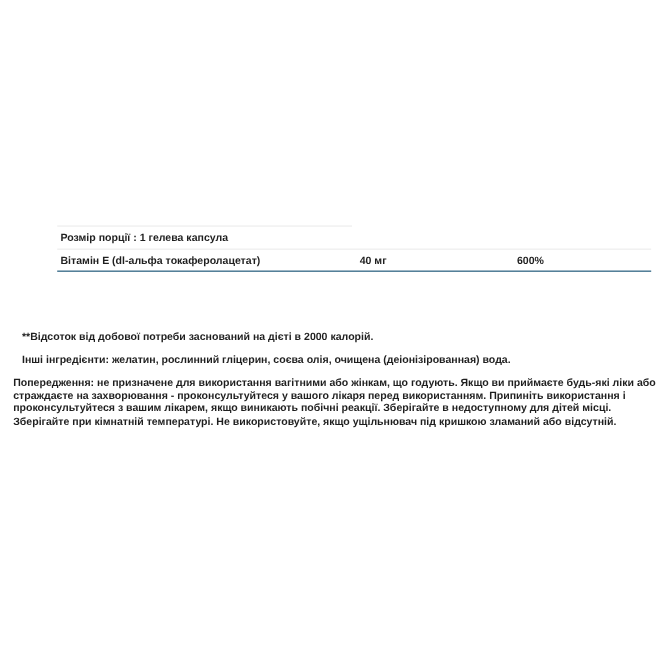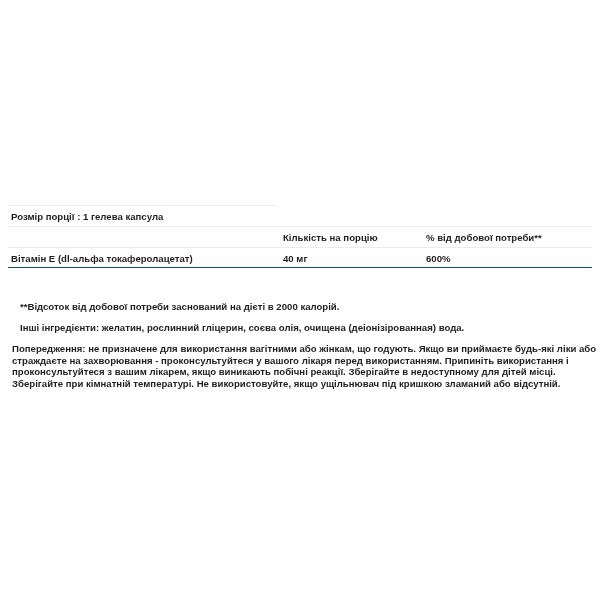--- a/index.html
+++ b/index.html
@@ -21,20 +21,21 @@
       position: absolute;
       left: 8px;
       top: 205px;
       width: 584px;
     }
     .row {
       position: relative;
       height: 21px;
       border-top: 1px solid #ececec;
       box-sizing: border-box;
+      margin-left: 44px;
     }
     .row.narrow {
       width: 268px;
     }
     .row.last {
       border-bottom: 1px solid #0c4a6e;
     }
     .cell {
       position: absolute;
       top: 5px;
@@ -59,24 +60,20 @@
       line-height: 11.5px;
     }
   </style>
 </head>
 <body>
 
 <div class="facts">
   <div class="row narrow">
     <span class="cell c1">Розмір порції : 1 гелева капсула</span>
   </div>
-  <div class="row">
-    <span class="cell c2">Кількість на порцію</span>
-    <span class="cell c3">% від добової потреби**</span>
-  </div>
   <div class="row last">
     <span class="cell c1">Вітамін Е (dl-альфа токаферолацетат)</span>
     <span class="cell c2">40 мг</span>
     <span class="cell c3">600%</span>
   </div>
 </div>
 
 <div class="note note1">**Відсоток від добової потреби заснований на дієті в 2000 калорій.</div>
 <div class="note note2">Інші інгредієнти: желатин, рослинний гліцерин, соєва олія, очищена (деіонізірованная) вода.</div>
 <div class="warning">Попередження: не призначене для використання вагітними або жінкам, що годують. Якщо ви приймаєте будь-які ліки або страждаєте на захворювання - проконсультуйтеся у вашого лікаря перед використанням. Припиніть використання і проконсультуйтеся з вашим лікарем, якщо виникають побічні реакції. Зберігайте в недоступному для дітей місці. Зберігайте при кімнатній температурі. Не використовуйте, якщо ущільнювач під кришкою зламаний або відсутній.</div>

